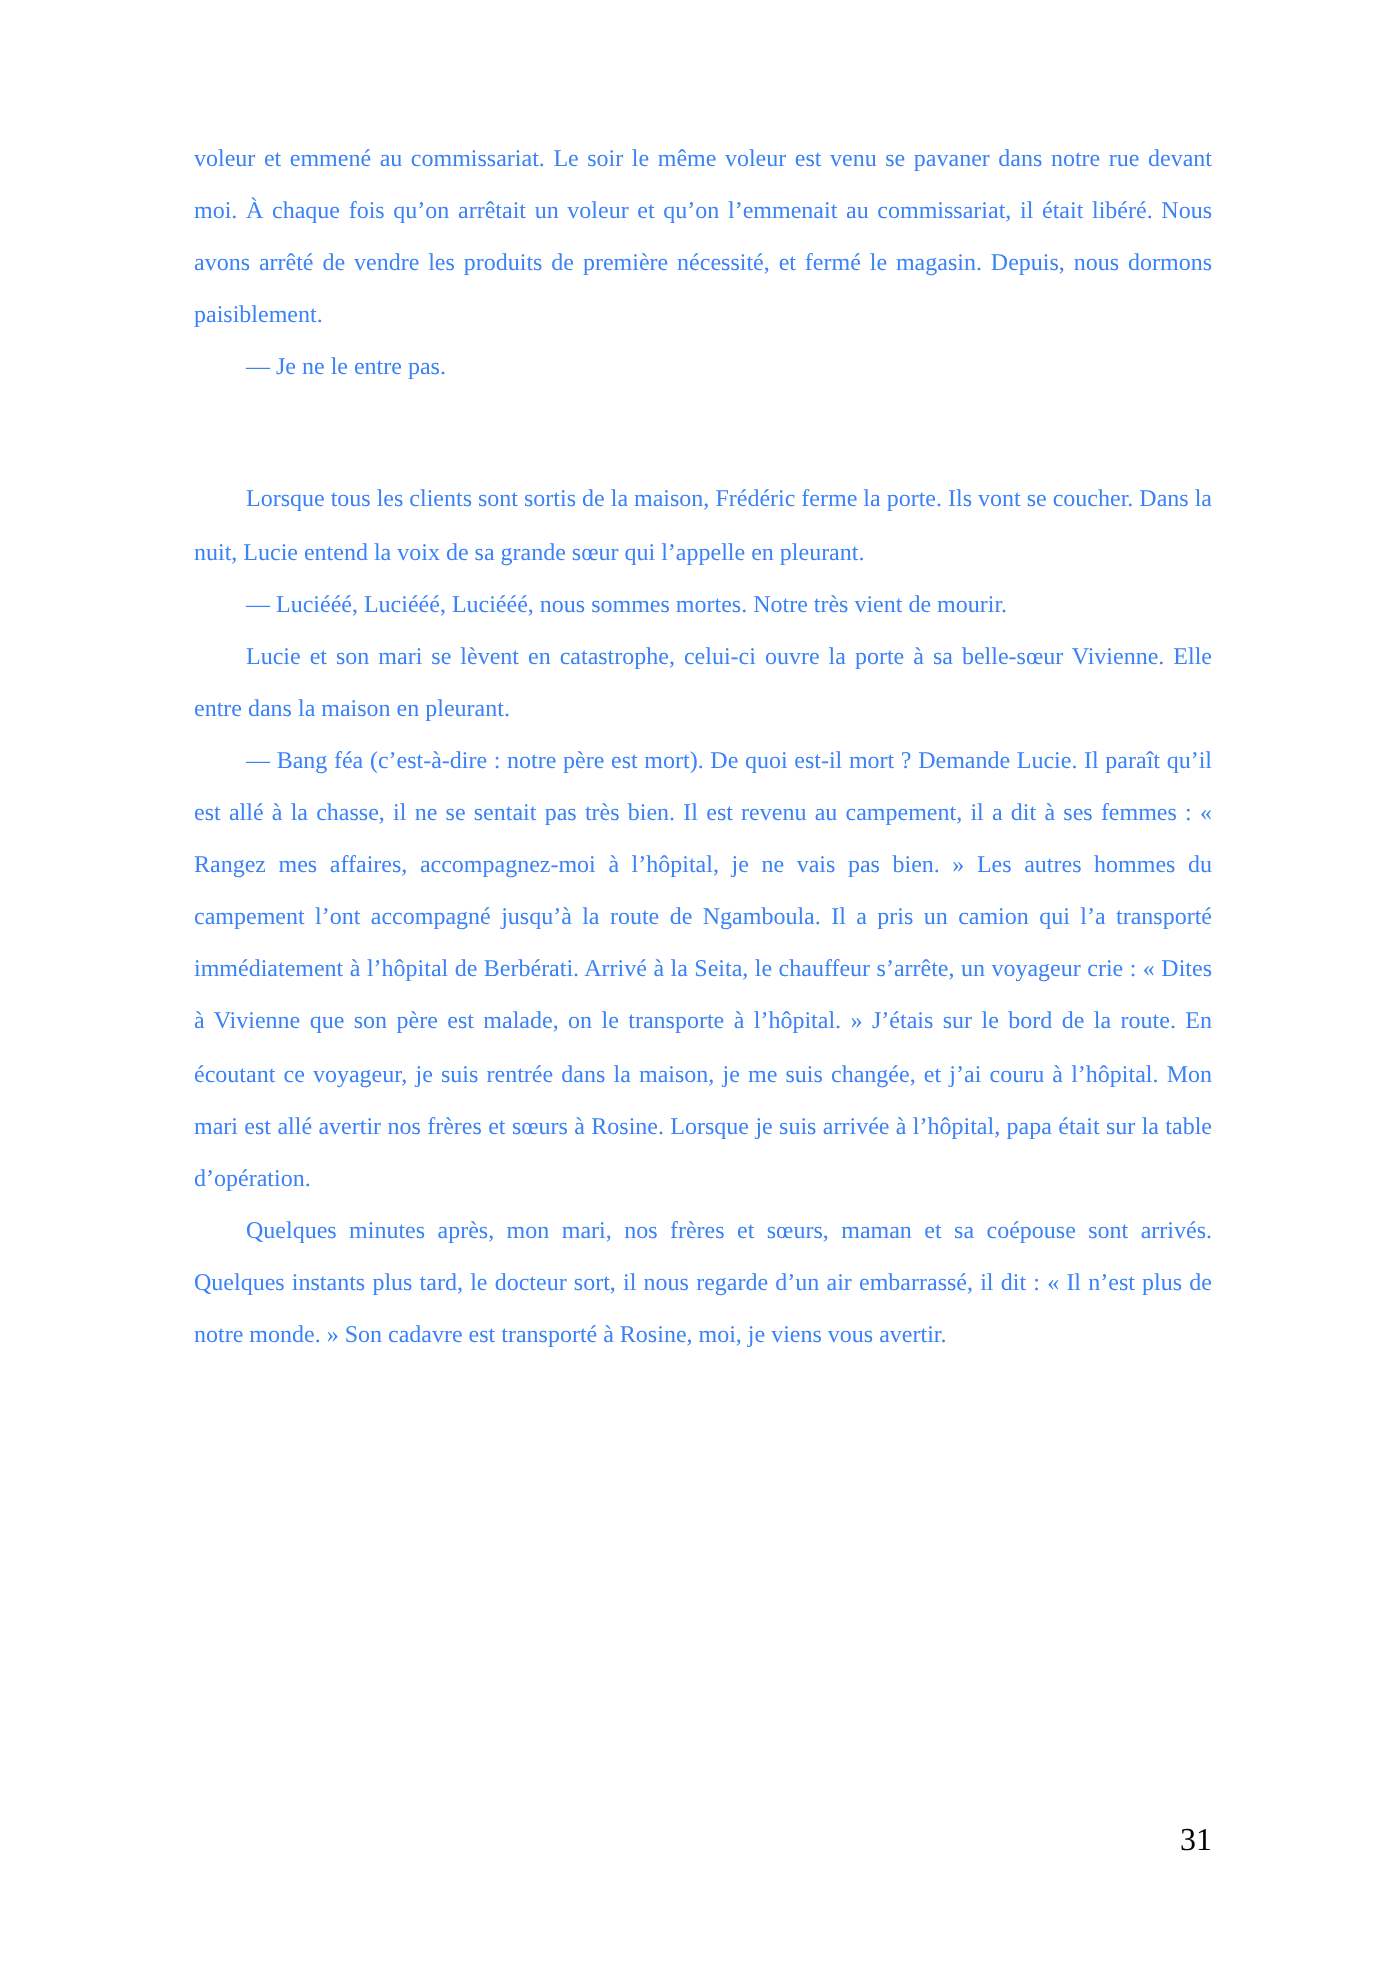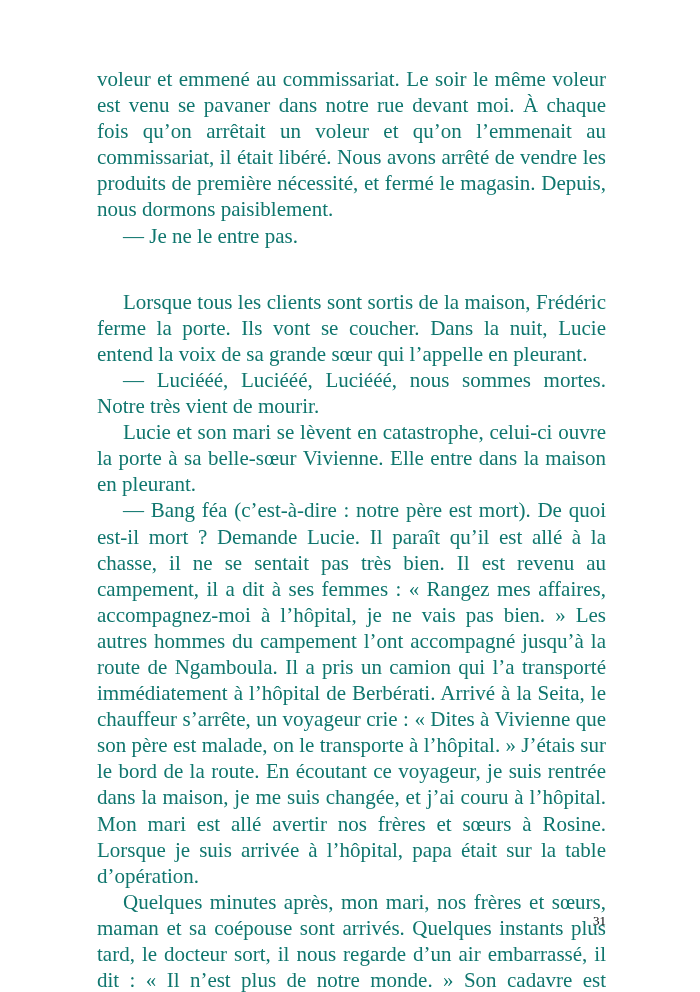--- a/index.html
+++ b/index.html
@@ -18,23 +18,23 @@
     box-sizing: border-box;
   }
   .text-column {
     position: absolute;
     left: 97px;
     top: 66px;
     width: 509px;
   }
   .para {
     font-family: "Liberation Serif", "DejaVu Serif", serif;
-    font-size: 21px;
+    font-size: 12px;
     line-height: 26.1px;
-    color: #0f766e;
+    color: #3b82f6;
     text-align: justify;
     text-justify: inter-word;
     margin: 0;
     padding: 0;
     hyphens: none;
     -webkit-hyphens: none;
     word-spacing: normal;
   }
   .para.indent {
     text-indent: 26px;
@@ -44,21 +44,21 @@
   }
   
   .para.gap-before {
     margin-top: 40px;
   }
   .page-number {
     position: absolute;
     right: 94px;
     top: 911px;
     font-family: "Liberation Serif", "DejaVu Serif", serif;
-    font-size: 13px;
+    font-size: 16px;
     line-height: 20px;
     color: #000000;
     text-align: right;
   }
 </style>
 </head>
 <body>
 
 <div class="page">
 

